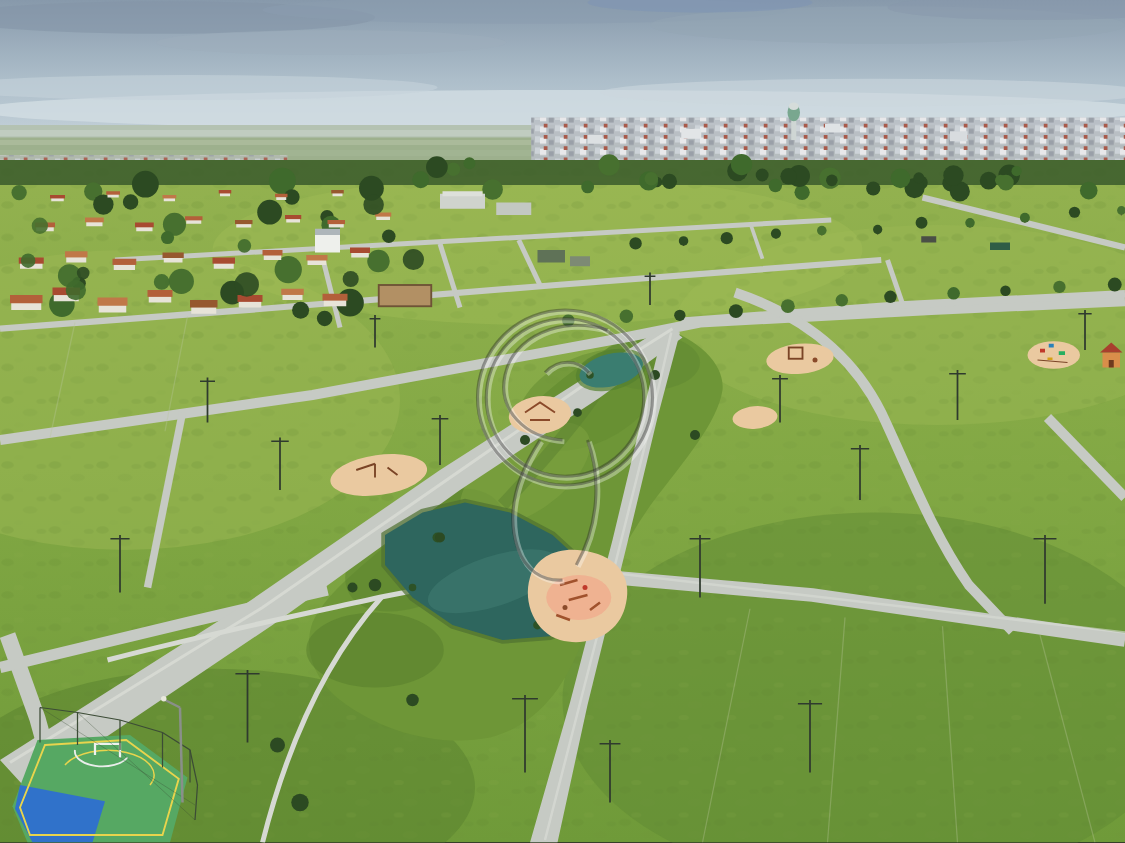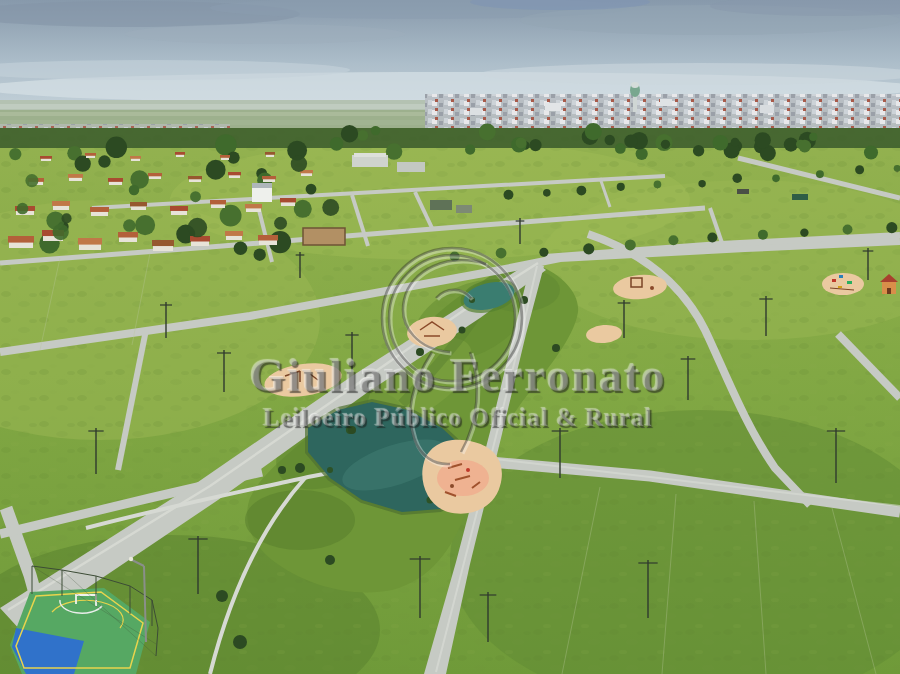--- a/index.html
+++ b/index.html
@@ -545,16 +545,14 @@
     </g>
   </g>
 
   <g>
     <use href="#emblemShape" stroke="rgba(255,255,255,0.35)" stroke-width="4" transform="translate(1.5,1.5)"></use>
     <use href="#emblemShape" stroke="rgba(40,40,40,0.4)" stroke-width="2.5"></use>
   </g>
 </svg>
 
 <div class="wm">
-  <div class="wm-title">Giuliano Ferronato</div>
-  <div class="wm-sub">Leiloeiro Público Oficial &amp; Rural</div>
 </div>
 </div>
 
 </body></html>

